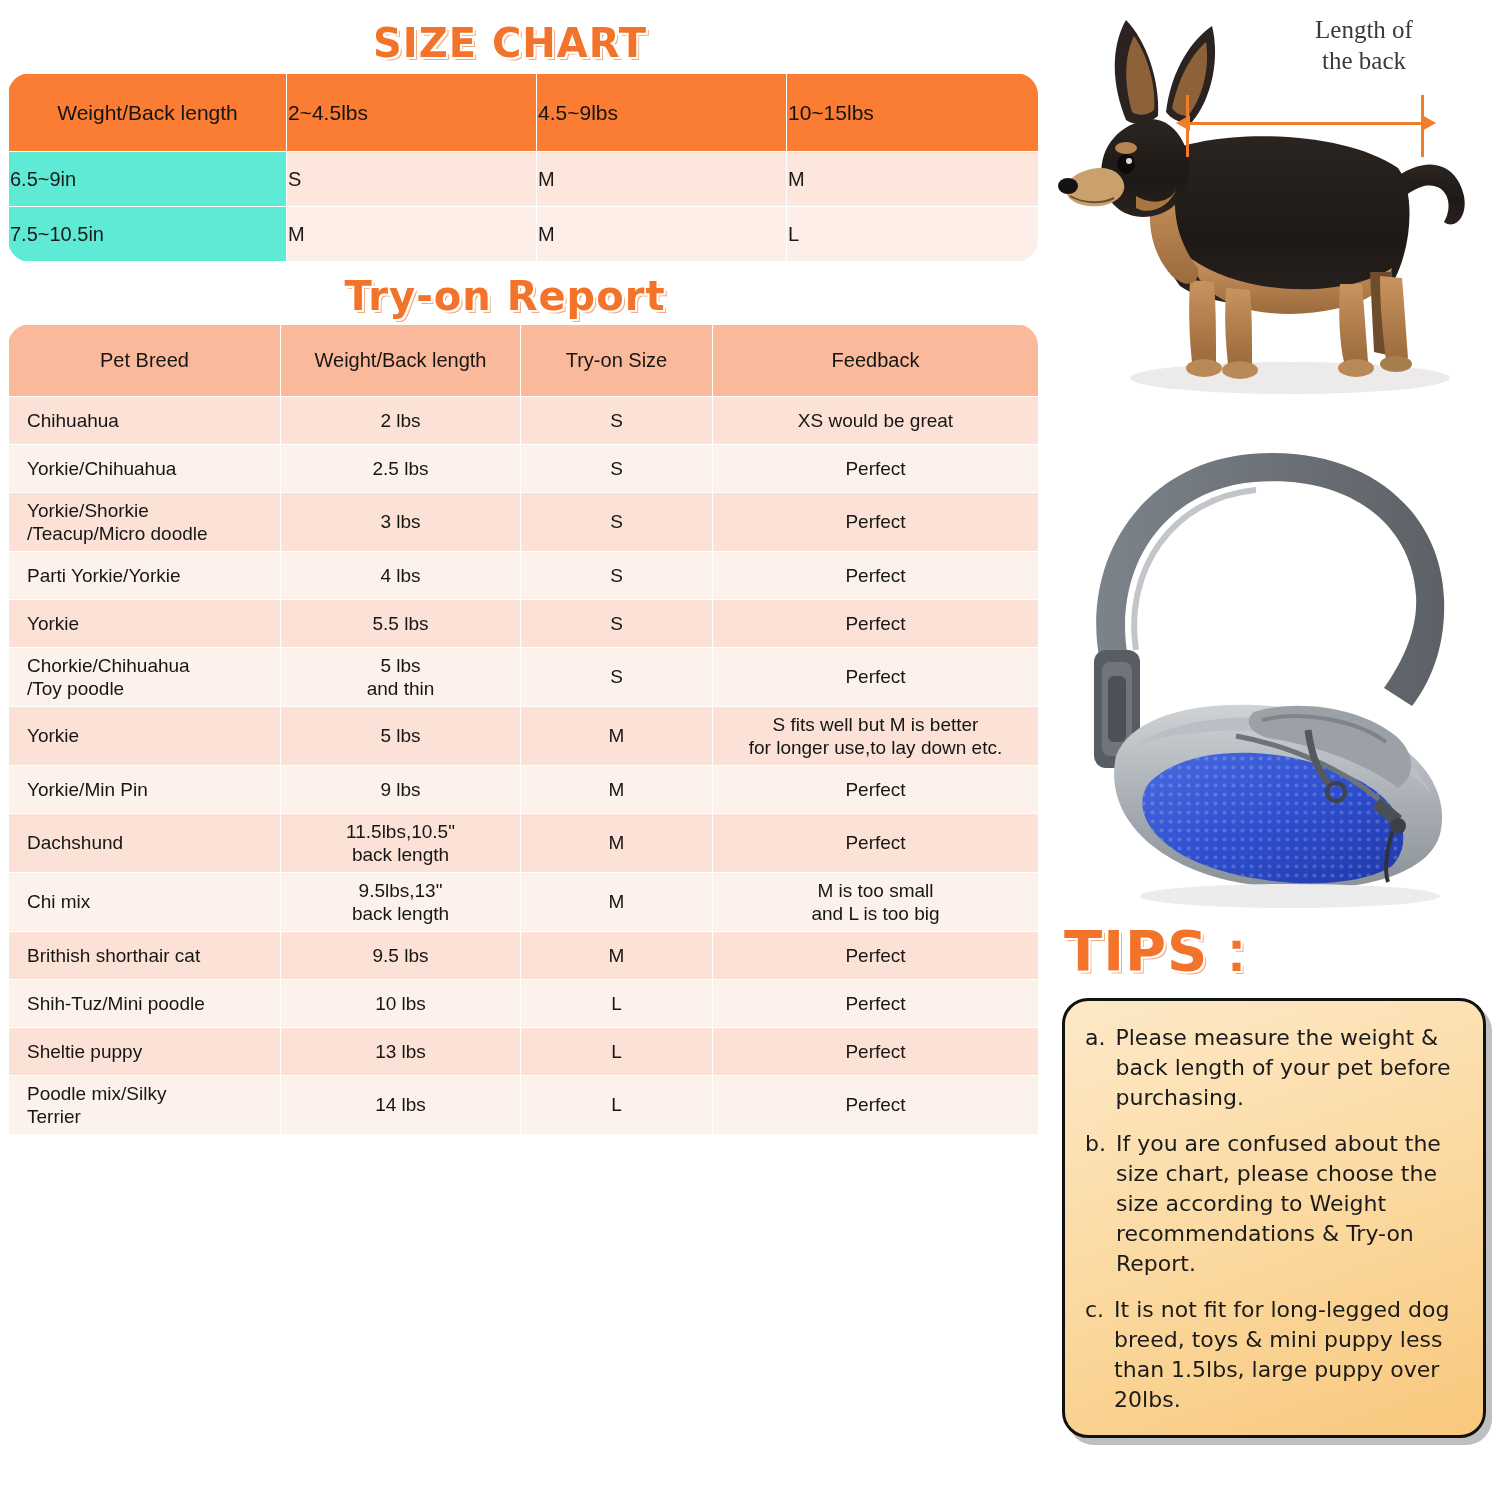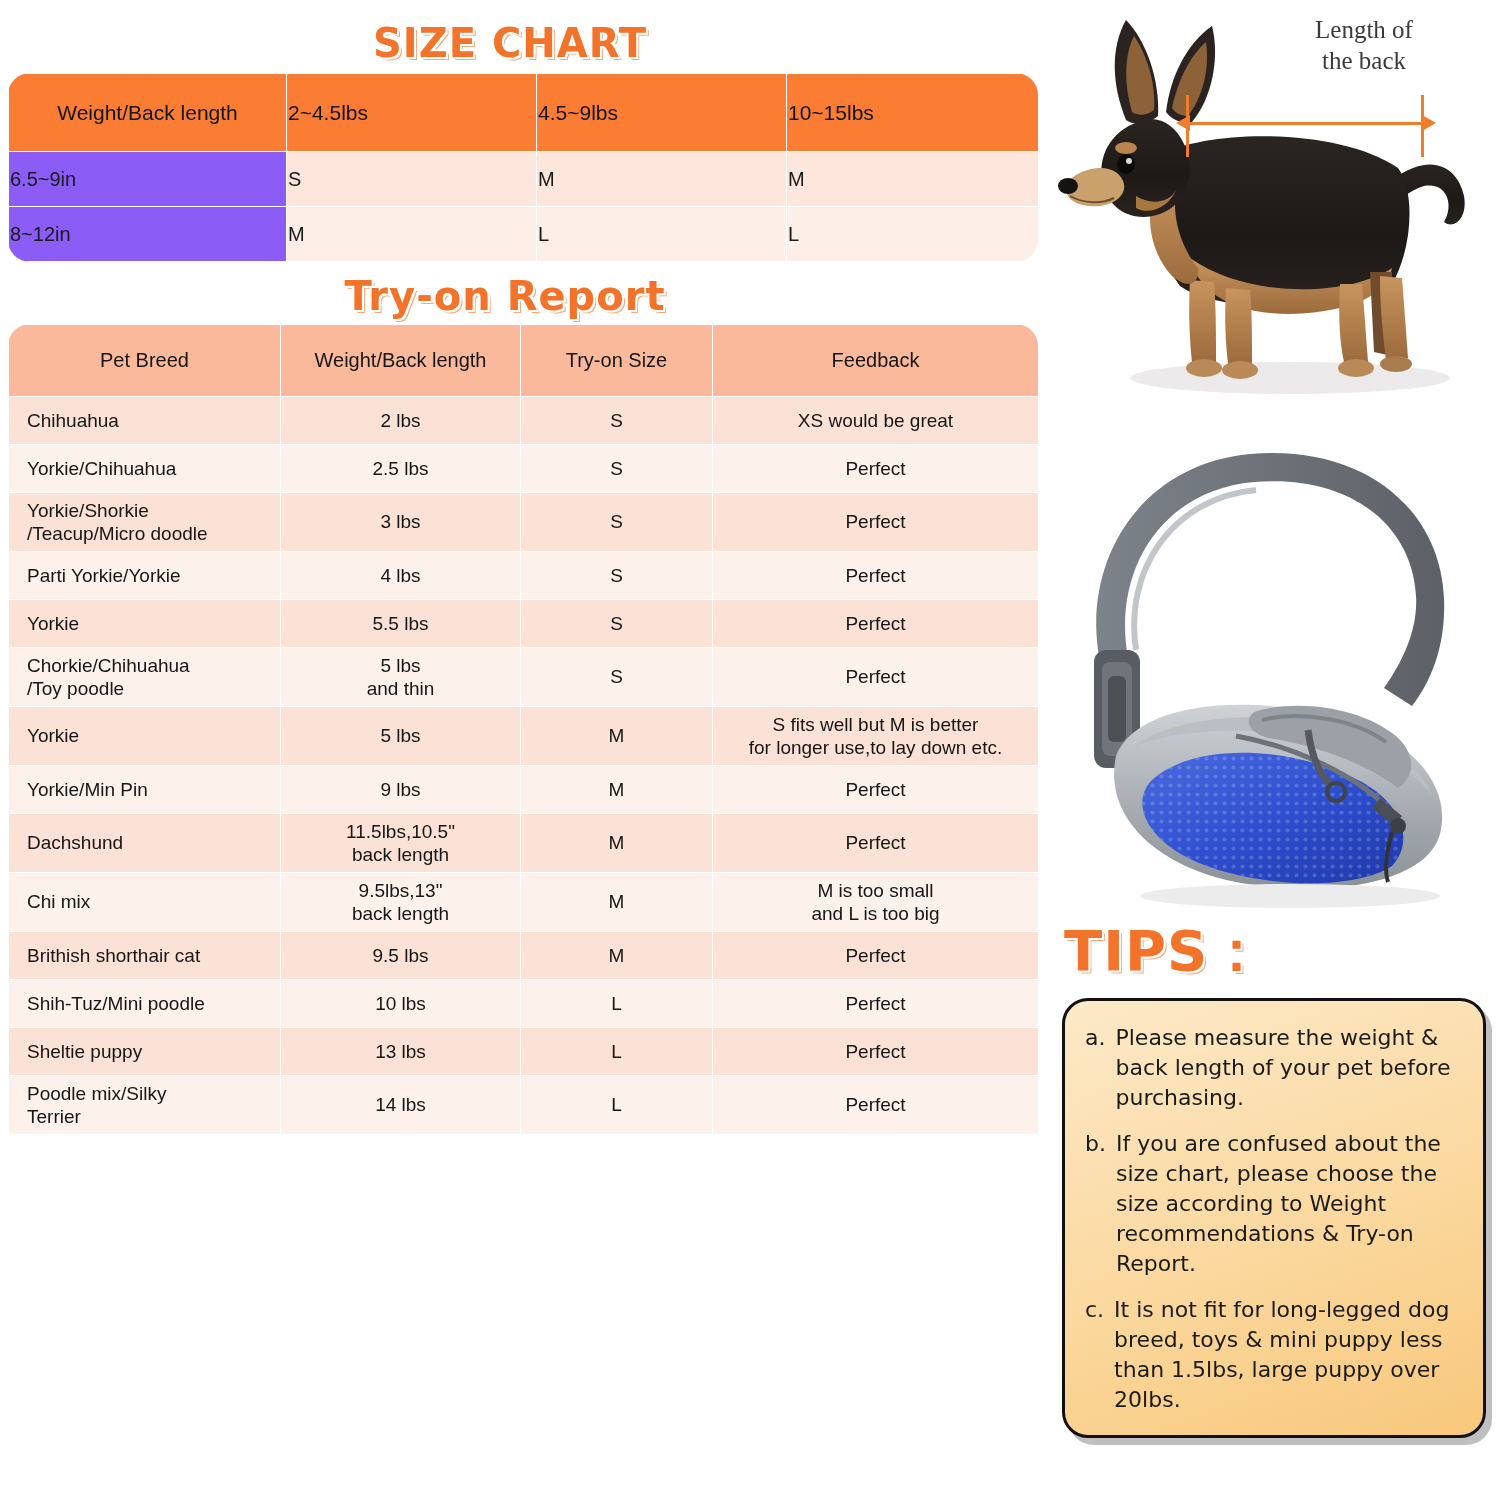--- a/index.html
+++ b/index.html
@@ -78,21 +78,21 @@
     font-weight: normal;
   }
   #size-chart thead th {
     background: #fa7d33;
     color: #141414;
     font-size: 21px;
     height: 78px;
   }
   #size-chart thead th.first { text-align: center; }
   #size-chart tbody td.rowhead {
-    background: #8b5cf6;
+    background: #5eead4;
     font-size: 20px;
   }
   #size-chart tbody td.val {
     background: #fde6dc;
   }
   #size-chart tbody tr:nth-child(2) td.val { background: #fdeee7; }
   #size-chart tbody tr:nth-child(3) td.val { background: #fde6dc; }
 
   
   #tryon {
@@ -249,23 +249,23 @@
           </tr>
         </thead>
         <tbody>
           <tr>
             <td class="rowhead">6.5~9in</td>
             <td class="val">S</td>
             <td class="val">M</td>
             <td class="val">M</td>
           </tr>
           <tr>
-            <td class="rowhead">8~12in</td>
+            <td class="rowhead">7.5~10.5in</td>
             <td class="val">M</td>
-            <td class="val">L</td>
+            <td class="val">M</td>
             <td class="val">L</td>
           </tr>
         </tbody>
       </table>
     </div>
 
     <div id="tryon-title" class="title-bubble">
       <span class="title-shadow">Try-on Report</span>
     </div>
 

